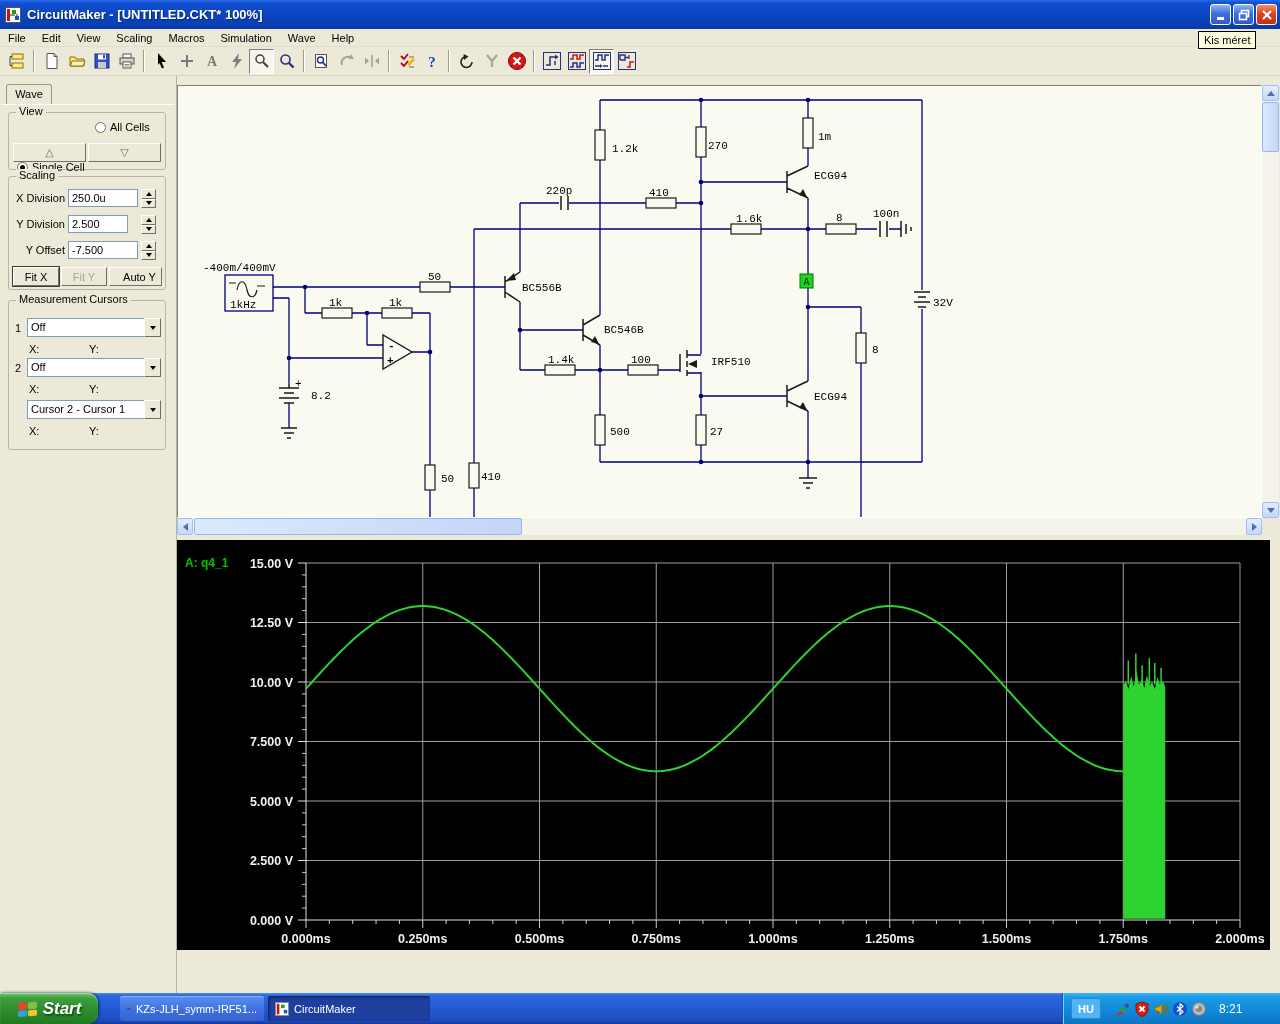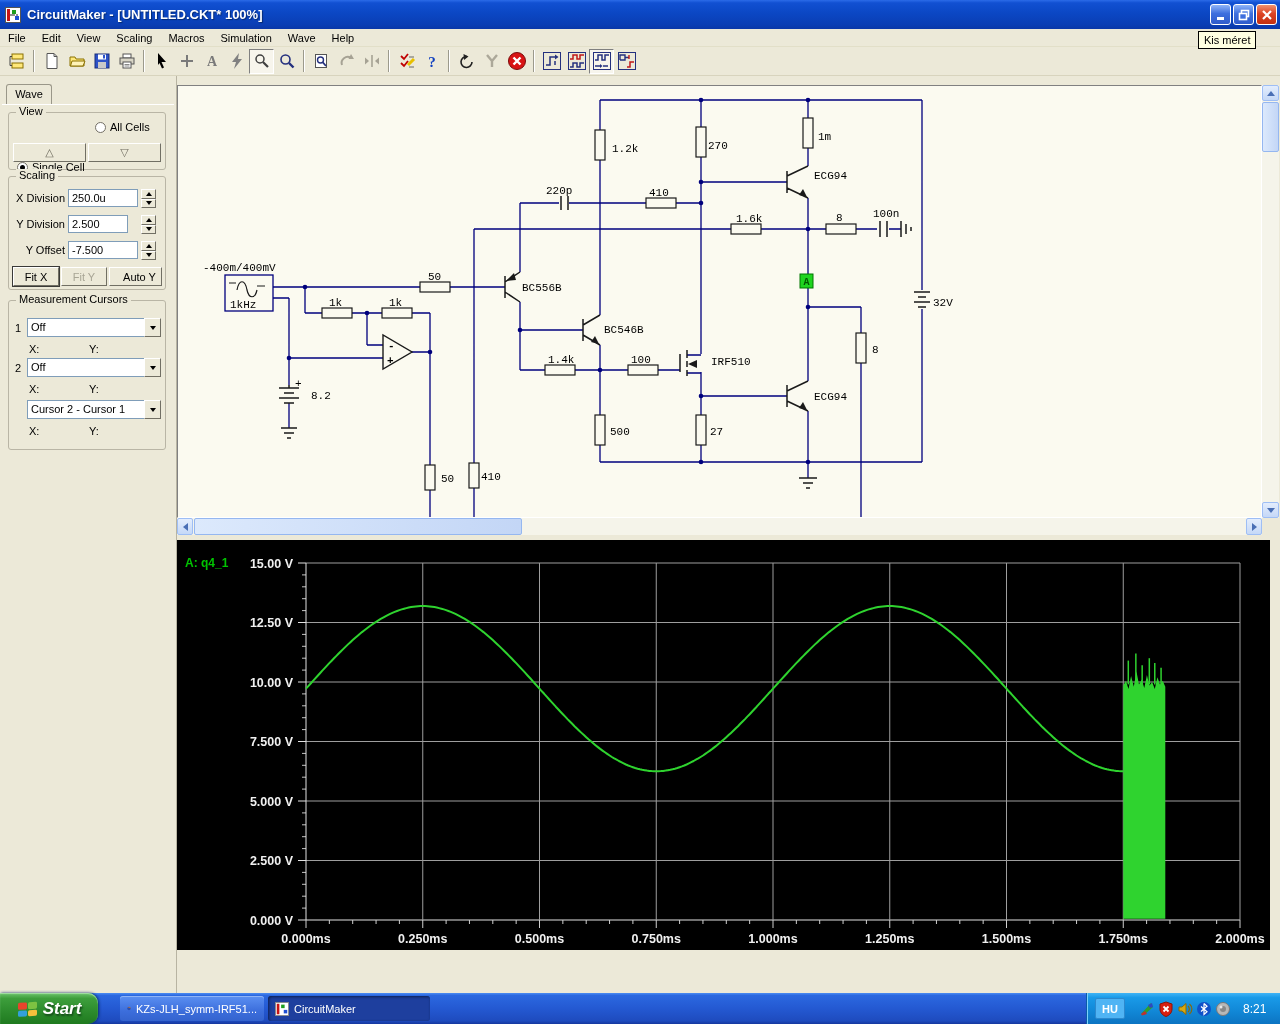--- a/index.html
+++ b/index.html
@@ -85,21 +85,21 @@
     background:linear-gradient(180deg,#4C8DF3 0%,#2B68E0 8%,#2459D2 50%,#1E4BBE 90%,#15379E 100%);}
   .startbtn{position:absolute;left:0;top:0;width:98px;height:31px;border-radius:0 10px 10px 0;
     background:linear-gradient(180deg,#6CC46C 0%,#3D9E3C 18%,#2E8D2E 55%,#1F7A1F 100%);
     box-shadow:inset 0 1px 1px #A5E0A5, 1px 0 3px #0A2A6A;
     display:flex;align-items:center;justify-content:center;gap:5px;}
   .startbtn .stxt{color:#fff;font-style:italic;font-weight:bold;font-size:17px;text-shadow:1px 2px 2px #14481A;}
   .taskbtn{position:absolute;top:3px;height:25px;border-radius:3px;display:flex;align-items:center;gap:5px;
     padding:0 7px;color:#fff;font-size:11px;white-space:nowrap;overflow:hidden;
     background:linear-gradient(180deg,#5B90F2,#3C6EDC 60%,#3463CE);box-shadow:inset 0 1px 0 #8FB4F6;}
   .taskbtn.active{background:#1E3F9E;box-shadow:inset 1px 1px 3px #0D204F;}
-  .tray{position:absolute;right:0;top:0;width:194px;height:31px;
+  .tray{position:absolute;right:0;top:0;width:218px;height:31px;
     background:linear-gradient(180deg,#3FB4F6 0%,#199AE8 15%,#1187D6 60%,#0C74C2 100%);
     border-left:1px solid #0A5CA8;box-shadow:inset 1px 0 0 #7ED2FA;display:flex;align-items:center;}
   .hu{width:30px;height:21px;margin-left:8px;background:#4FB4F4;border:1px solid #2C89CE;border-radius:2px;
     color:#fff;font-weight:bold;display:flex;align-items:center;justify-content:center;}
   .trayicons{display:flex;align-items:center;gap:3px;margin-left:14px;}
   .clock{color:#fff;font-size:12px;margin-left:12px;}
   
   .tooltip{position:absolute;left:1198px;top:31px;background:#FFFFE1;border:1px solid #000;
     padding:2px 5px;font-size:11px;z-index:50;}
   .schlabel{font-family:"Liberation Mono",monospace;font-size:11px;fill:#000;}

